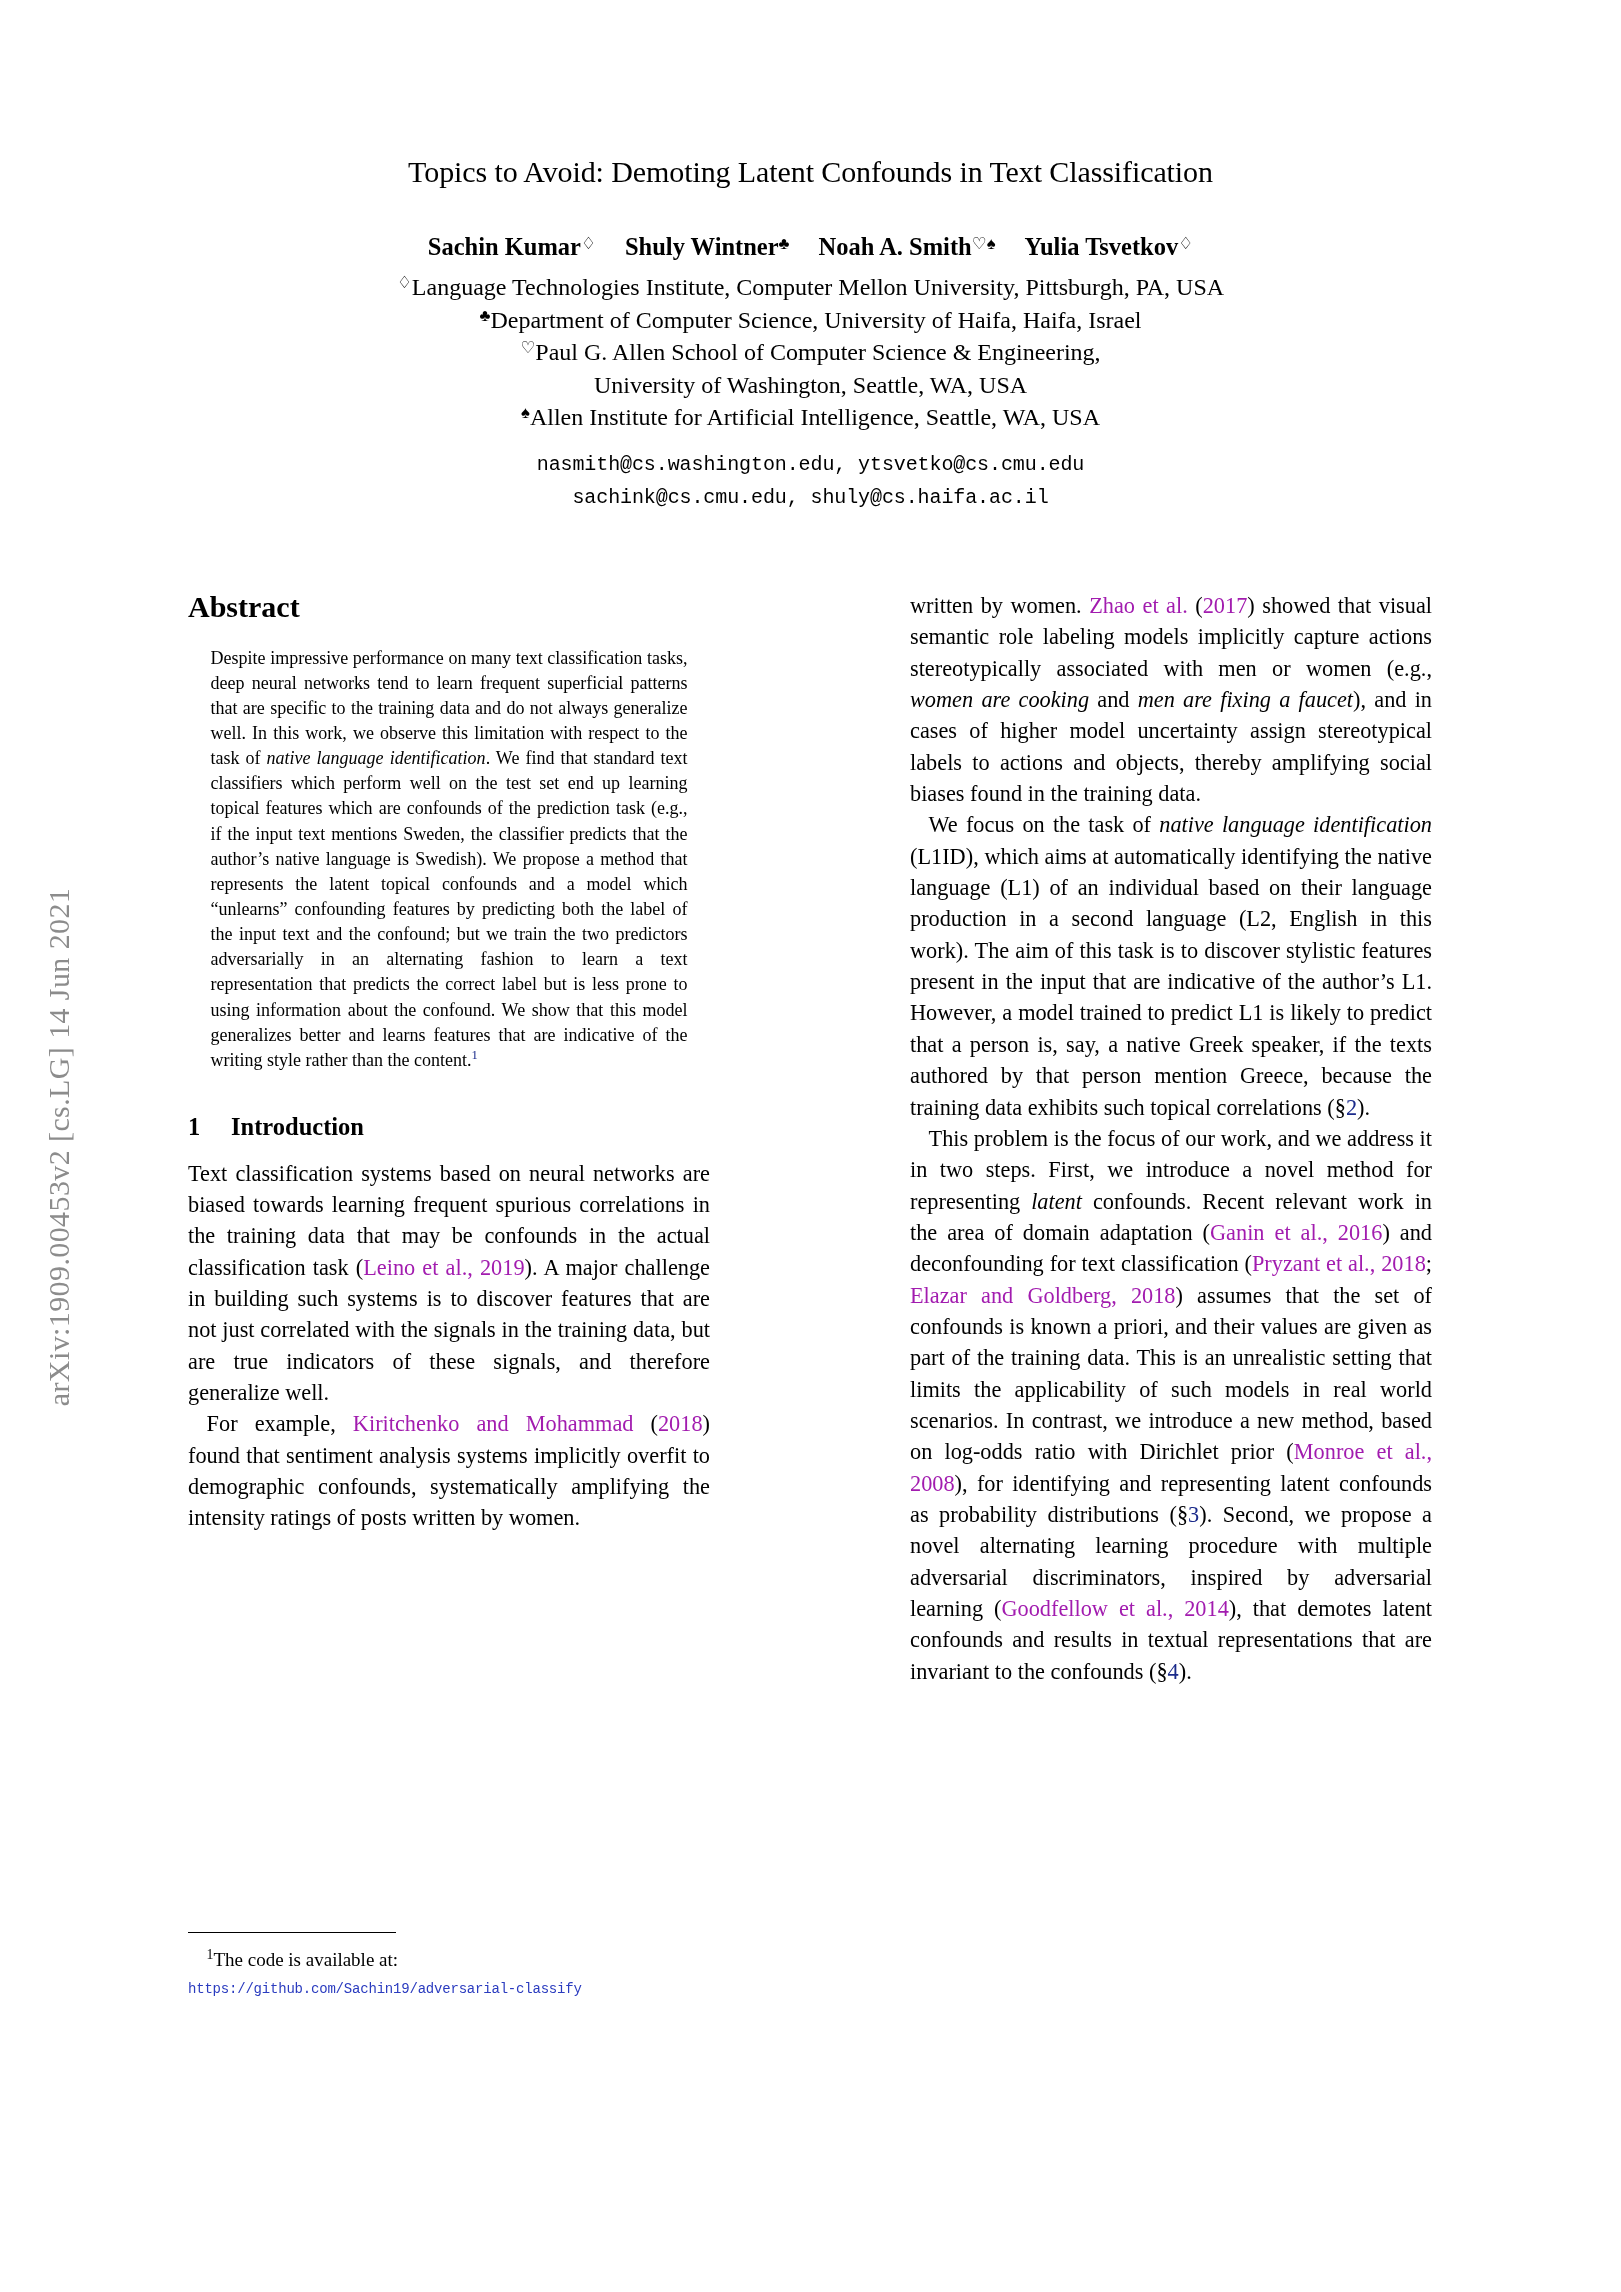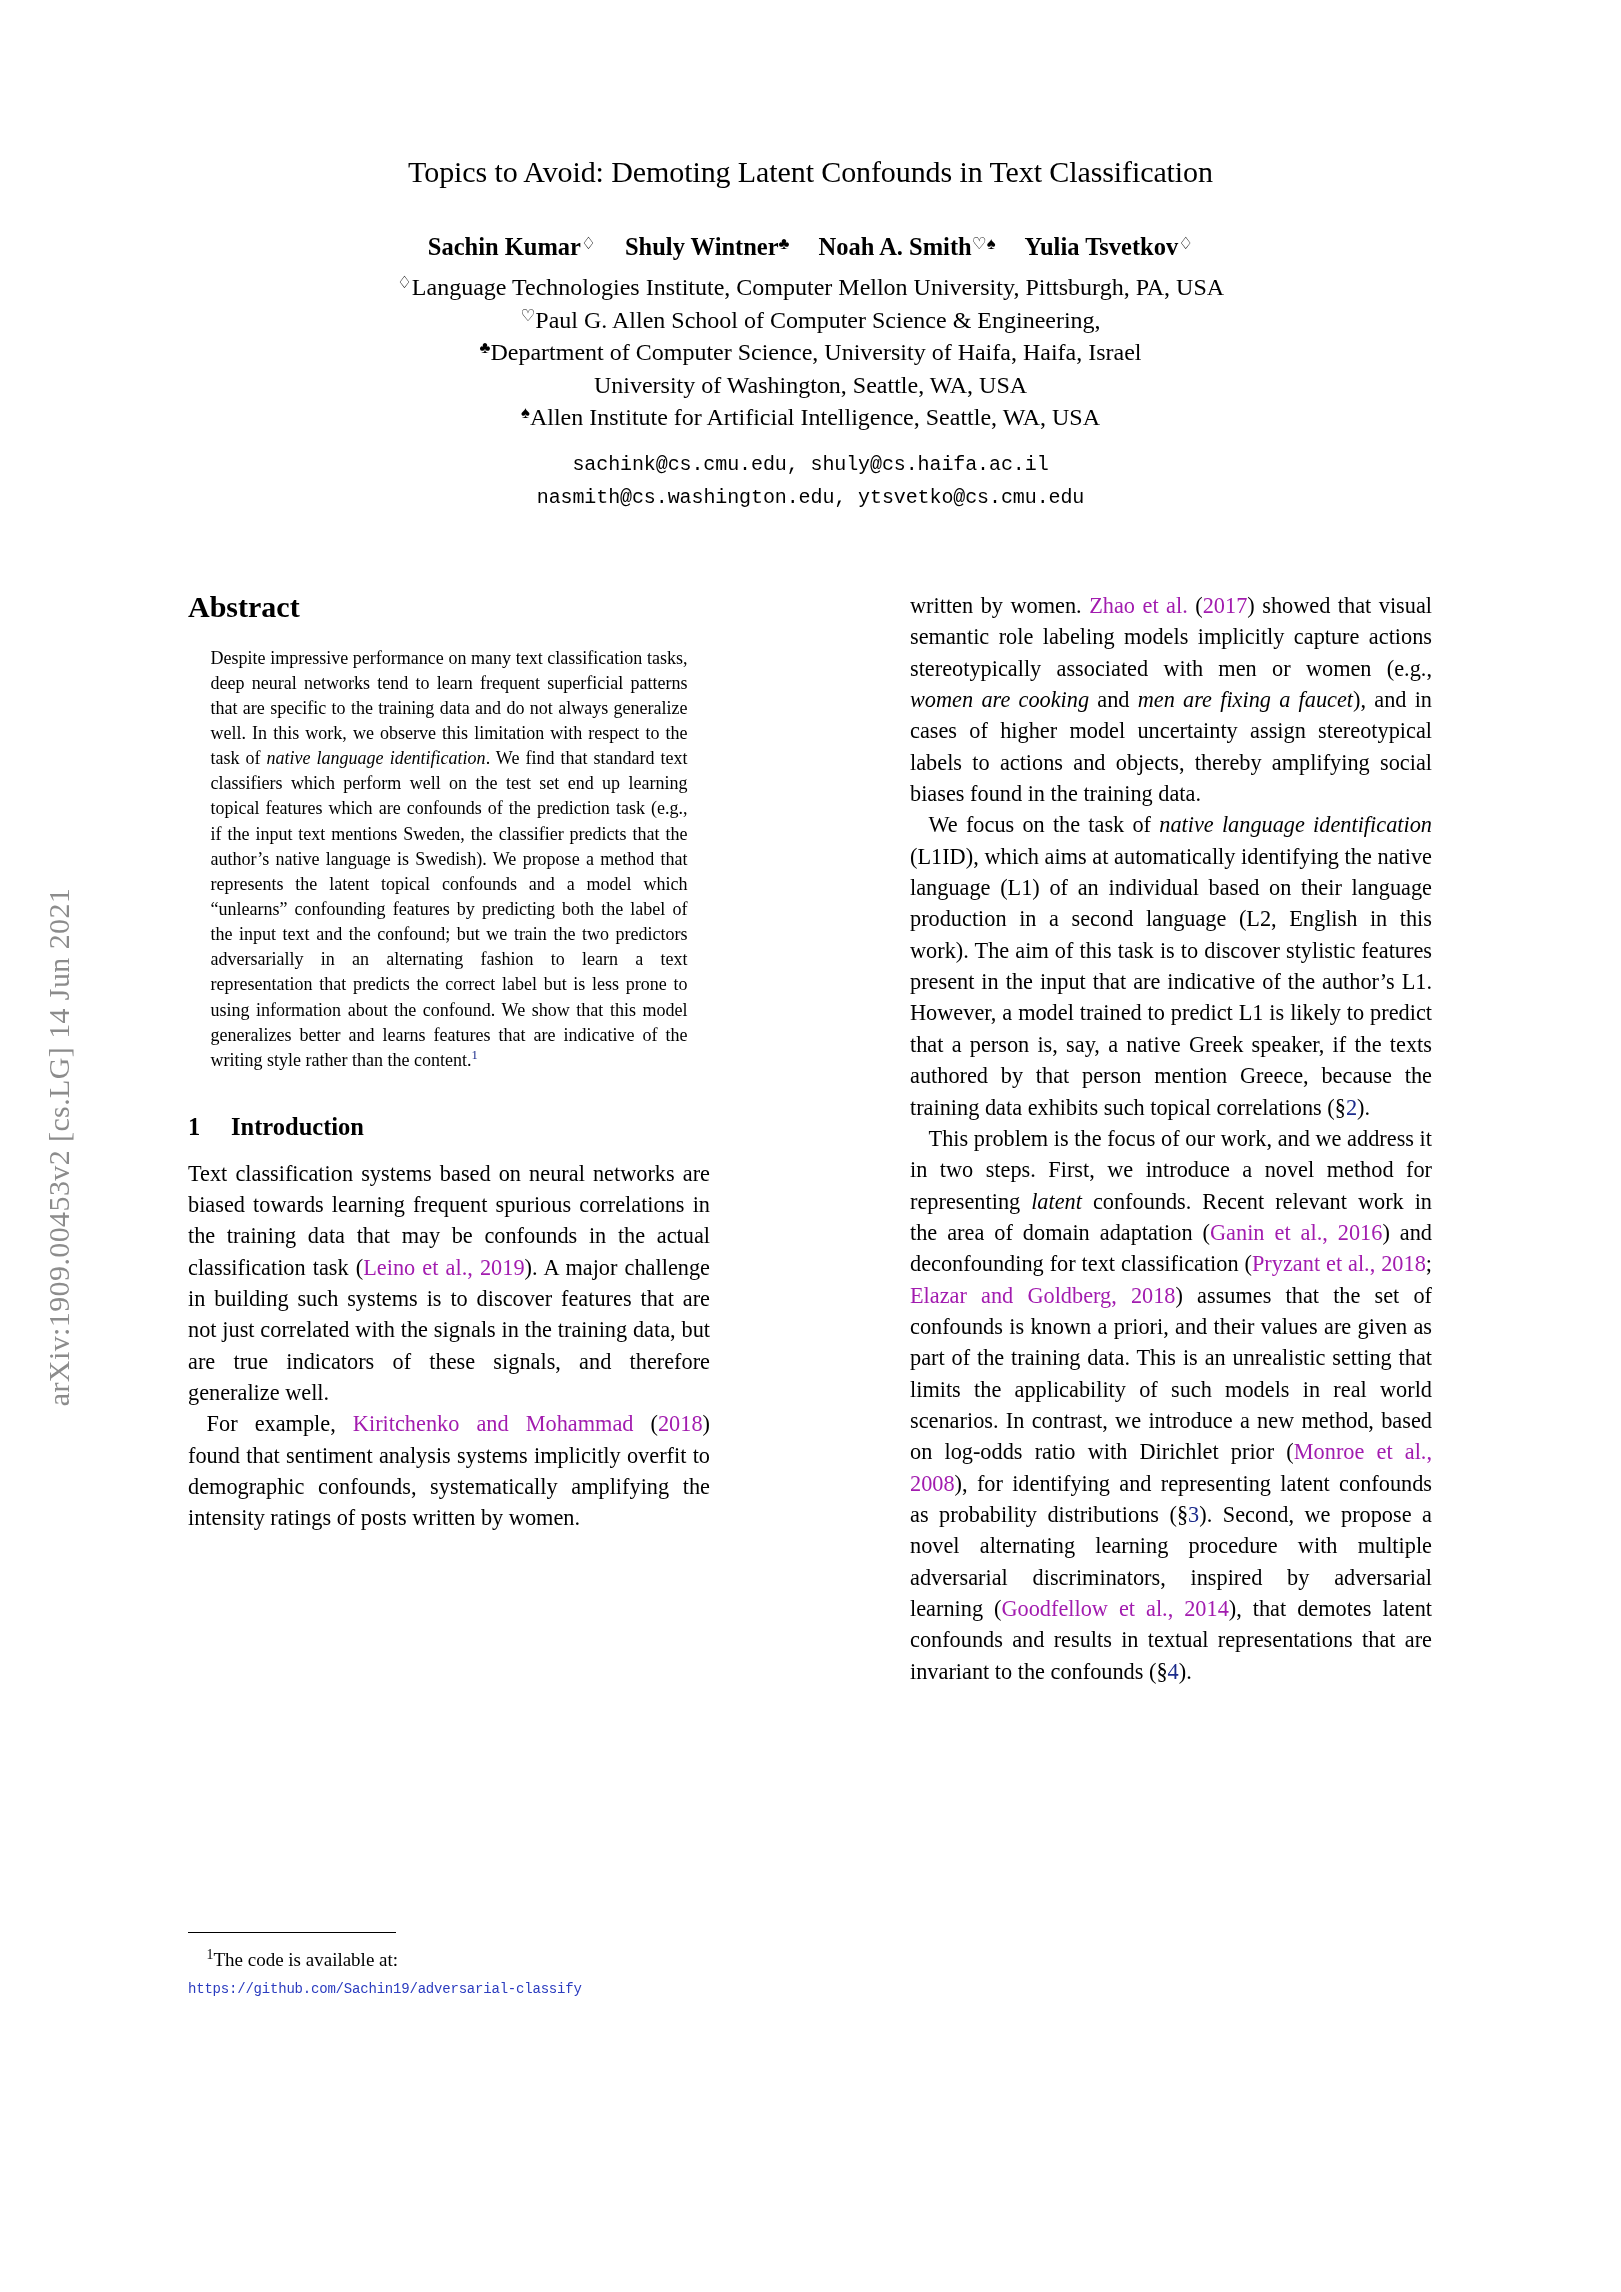--- a/index.html
+++ b/index.html
@@ -215,29 +215,29 @@
 
   <div id="title-block">
     <h1 id="paper-title">Topics to Avoid: Demoting Latent Confounds in Text Classification</h1>
 
     <div id="author-line">
       <span class="author"><span>Sachin Kumar</span><span class="sym">♢</span></span><span class="gap"></span><span class="author"><span>Shuly Wintner</span><span class="sym">♣</span></span><span class="gap"></span><span class="author"><span>Noah A. Smith</span><span class="sym">♡♠</span></span><span class="gap"></span><span class="author"><span>Yulia Tsvetkov</span><span class="sym">♢</span></span>
     </div>
 
     <div id="affils">
       <div class="affil"><span class="sym-lead">♢</span><span>Language Technologies Institute, Computer Mellon University, Pittsburgh, PA, USA</span></div>
+      <div class="affil"><span class="sym-lead">♣</span><span>Department of Computer Science, University of Haifa, Haifa, Israel</span></div>
       <div class="affil"><span class="sym-lead">♡</span><span>Paul G. Allen School of Computer Science &amp; Engineering,</span></div>
-      <div class="affil"><span class="sym-lead">♣</span><span>Department of Computer Science, University of Haifa, Haifa, Israel</span></div>
       <div class="affil"><span>University of Washington, Seattle, WA, USA</span></div>
       <div class="affil"><span class="sym-lead">♠</span><span>Allen Institute for Artificial Intelligence, Seattle, WA, USA</span></div>
     </div>
 
     <div id="emails">
+      <div>nasmith@cs.washington.edu, ytsvetko@cs.cmu.edu</div>
       <div>sachink@cs.cmu.edu, shuly@cs.haifa.ac.il</div>
-      <div>nasmith@cs.washington.edu, ytsvetko@cs.cmu.edu</div>
     </div>
   </div>
 
   <div id="columns">
 
     <div class="col" id="col-left">
 
       <div id="abstract-heading">Abstract</div>
 
       <div id="abstract-body">

